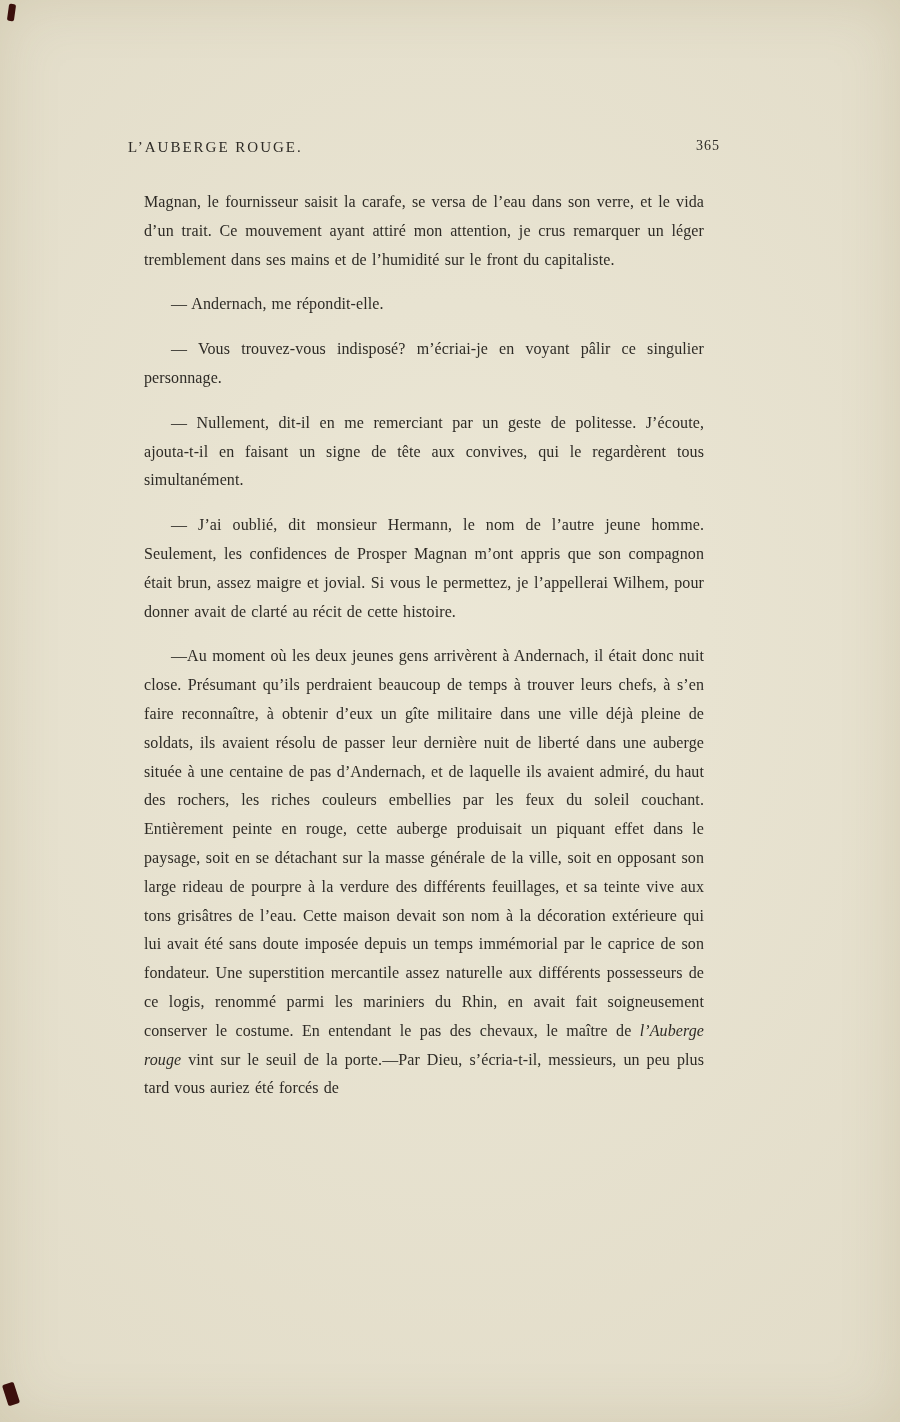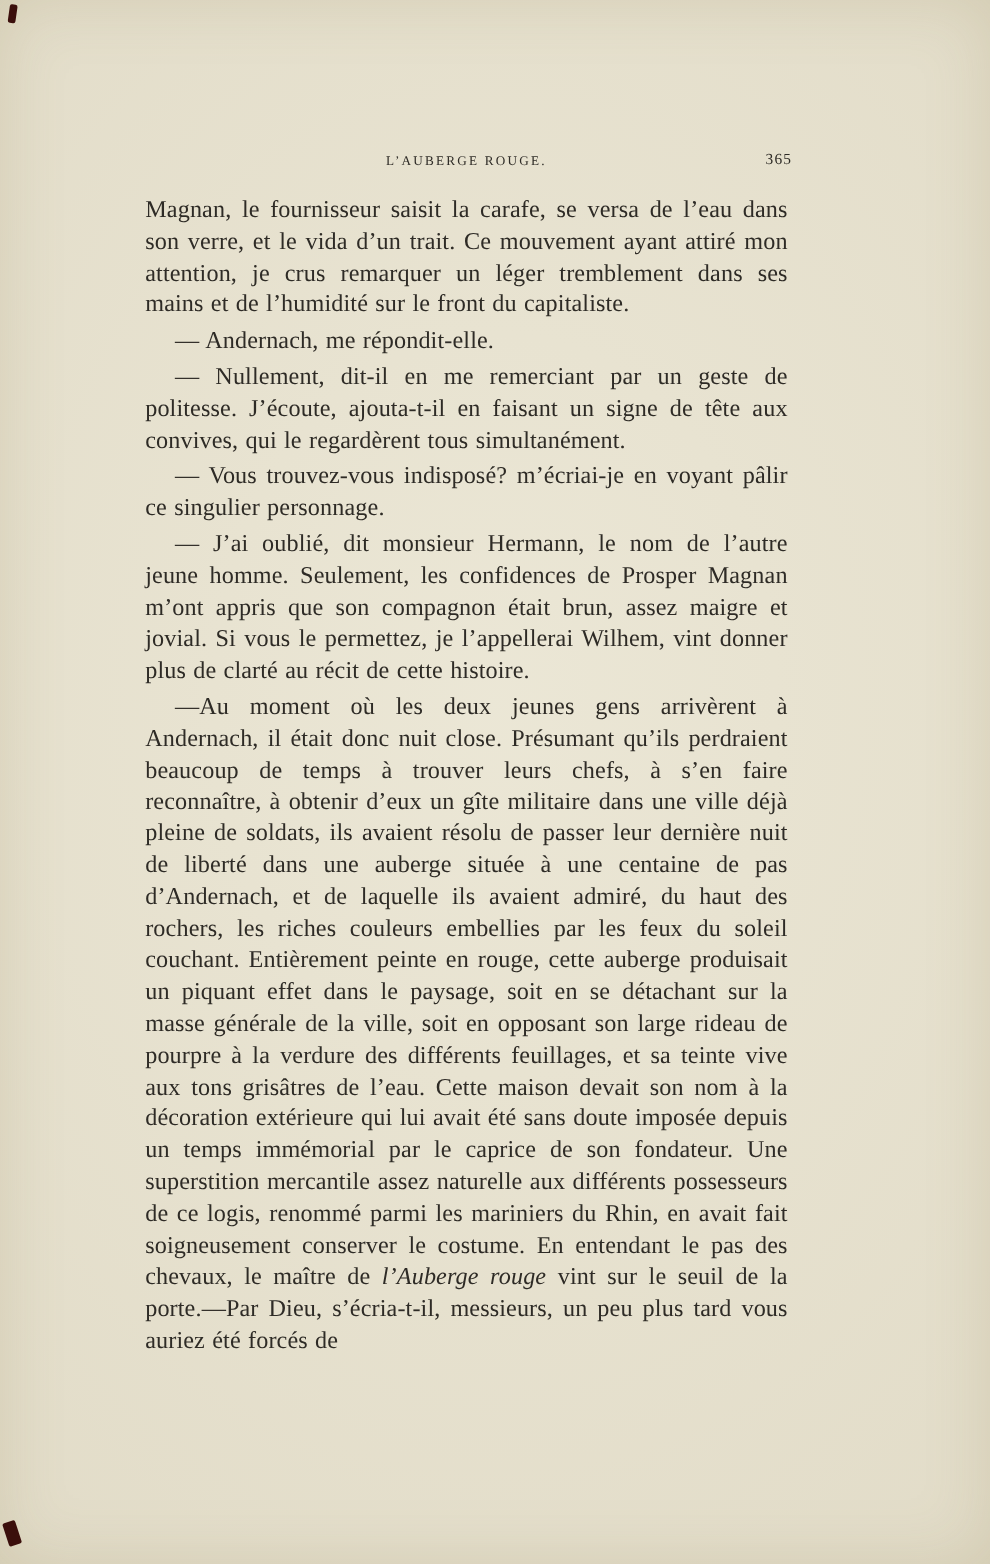--- a/index.html
+++ b/index.html
@@ -43,42 +43,41 @@
     position: absolute;
     top: 139px;
     left: 128px;
     width: 592px;
     height: 24px;
   }
   .running-title {
     position: absolute;
     left: 0;
     right: 0;
-    text-align: center;
-    font-size: 12px;
+    font-size: 15px;
     letter-spacing: 2px;
     white-space: nowrap;
   }
   .page-number {
     position: absolute;
     right: 0;
     top: -1px;
     font-size: 14px;
     letter-spacing: 1px;
   }
   .body-text {
     position: absolute;
     top: 172px;
     left: 128px;
     width: 592px;
   }
   .para {
-    margin: 4px;
+    margin: 16px;
     text-align: justify;
-    font-size: 22px;
+    font-size: 16px;
     line-height: 28.8px;
     letter-spacing: 0.1px;
     word-spacing: 1px;
   }
   .para.indent {
     text-indent: 27px;
   }
   .para em {
   }
 </style>
@@ -90,18 +89,18 @@
   <div class="corner-mark bottom-left" style="background: rgb(59, 15, 12);"></div>
 
   <div class="header">
     <span class="running-title">L’AUBERGE ROUGE.</span>
     <span class="page-number">365</span>
   </div>
 
   <div class="body-text" id="body-text">
       <p class="para"><span>Magnan, le fournisseur saisit la carafe, se versa de l’eau dans son verre, et le vida d’un trait. Ce mouvement ayant attiré mon attention, je crus remarquer un léger tremblement dans ses mains et de l’humidité sur le front du capitaliste.</span></p>
       <p class="para indent"><span>— Andernach, me répondit-elle.</span></p>
+      <p class="para indent"><span>— Vous trouvez-vous indisposé? m’écriai-je en voyant pâlir ce singulier personnage.</span></p>
       <p class="para indent"><span>— Nullement, dit-il en me remerciant par un geste de politesse. J’écoute, ajouta-t-il en faisant un signe de tête aux convives, qui le regardèrent tous simultanément.</span></p>
-      <p class="para indent"><span>— Vous trouvez-vous indisposé? m’écriai-je en voyant pâlir ce singulier personnage.</span></p>
-      <p class="para indent"><span>— J’ai oublié, dit monsieur Hermann, le nom de l’autre jeune homme. Seulement, les confidences de Prosper Magnan m’ont appris que son compagnon était brun, assez maigre et jovial. Si vous le permettez, je l’appellerai Wilhem, vint donner plus de clarté au récit de cette histoire.</span></p>
+      <p class="para indent"><span>— J’ai oublié, dit monsieur Hermann, le nom de l’autre jeune homme. Seulement, les confidences de Prosper Magnan m’ont appris que son compagnon était brun, assez maigre et jovial. Si vous le permettez, je l’appellerai Wilhem, pour donner avait de clarté au récit de cette histoire.</span></p>
       <p class="para indent"><span>—Au moment où les deux jeunes gens arrivèrent à Andernach, il était donc nuit close. Présumant qu’ils perdraient beaucoup de temps à trouver leurs chefs, à s’en faire reconnaître, à obtenir d’eux un gîte militaire dans une ville déjà pleine de soldats, ils avaient résolu de passer leur dernière nuit de liberté dans une auberge située à une centaine de pas d’Andernach, et de laquelle ils avaient admiré, du haut des rochers, les riches couleurs embellies par les feux du soleil couchant. Entièrement peinte en rouge, cette auberge produisait un piquant effet dans le paysage, soit en se détachant sur la masse générale de la ville, soit en opposant son large rideau de pourpre à la verdure des différents feuillages, et sa teinte vive aux tons grisâtres de l’eau. Cette maison devait son nom à la décoration extérieure qui lui avait été sans doute imposée depuis un temps immémorial par le caprice de son fondateur. Une superstition mercantile assez naturelle aux différents possesseurs de ce logis, renommé parmi les mariniers du Rhin, en avait fait soigneusement conserver le costume. En entendant le pas des chevaux, le maître de </span><em>l’Auberge rouge</em><span> vint sur le seuil de la porte.—Par Dieu, s’écria-t-il, messieurs, un peu plus tard vous auriez été forcés de</span></p>
     </div>
 </div>
 
 </body></html>

